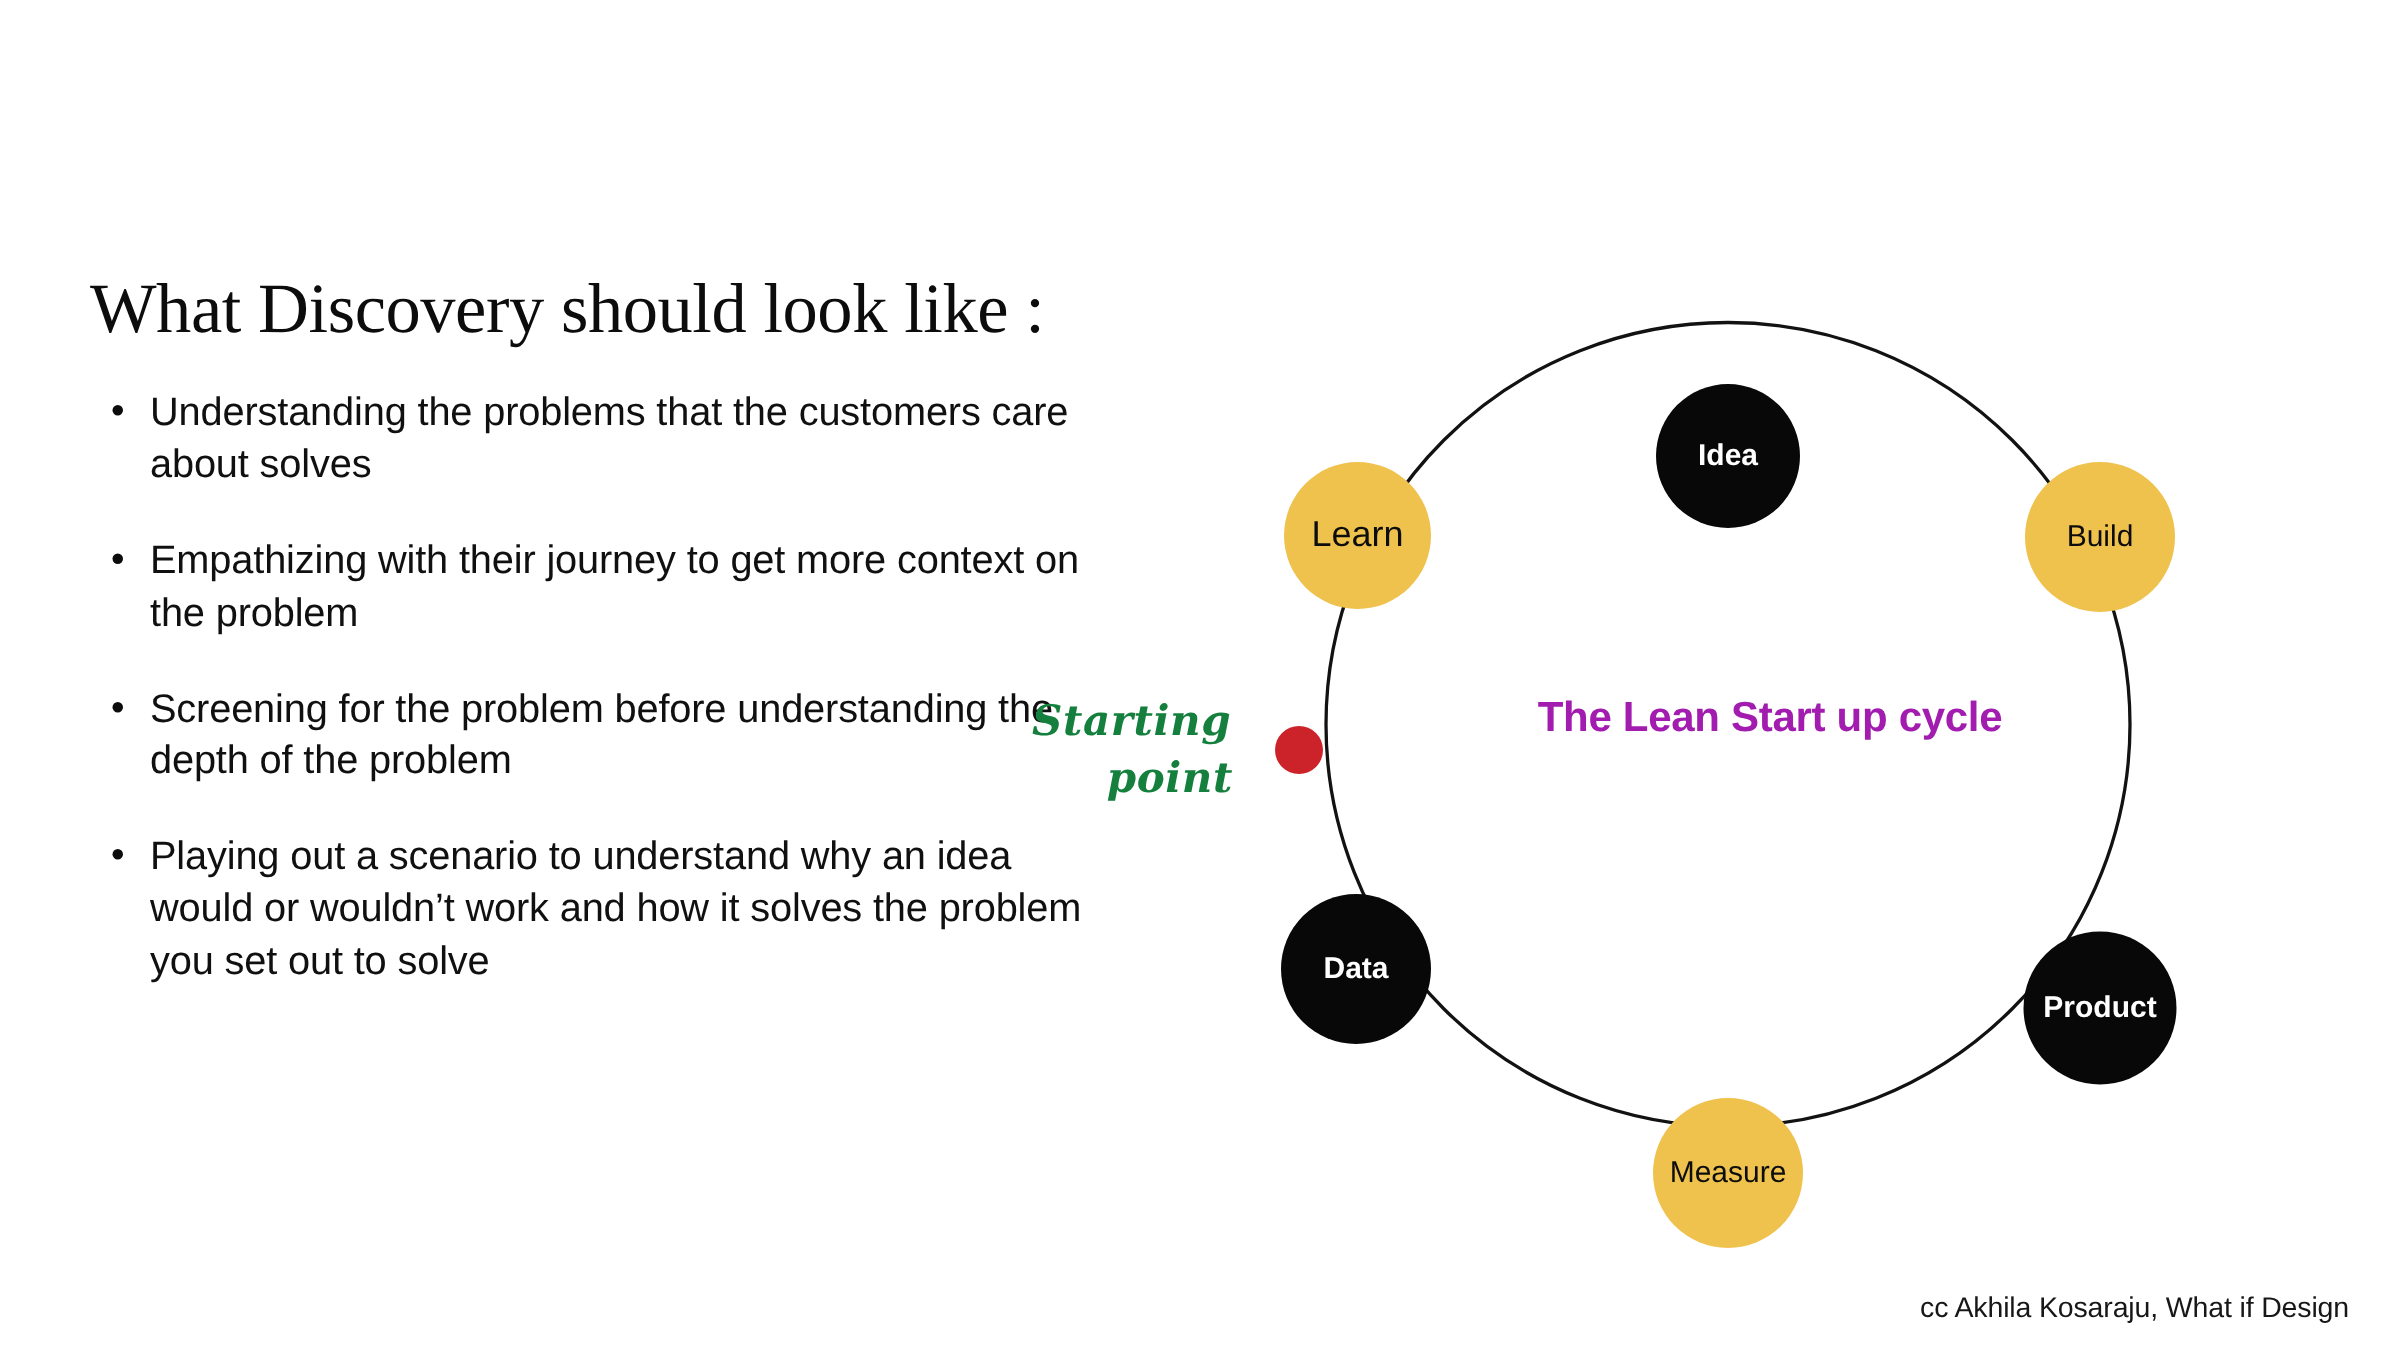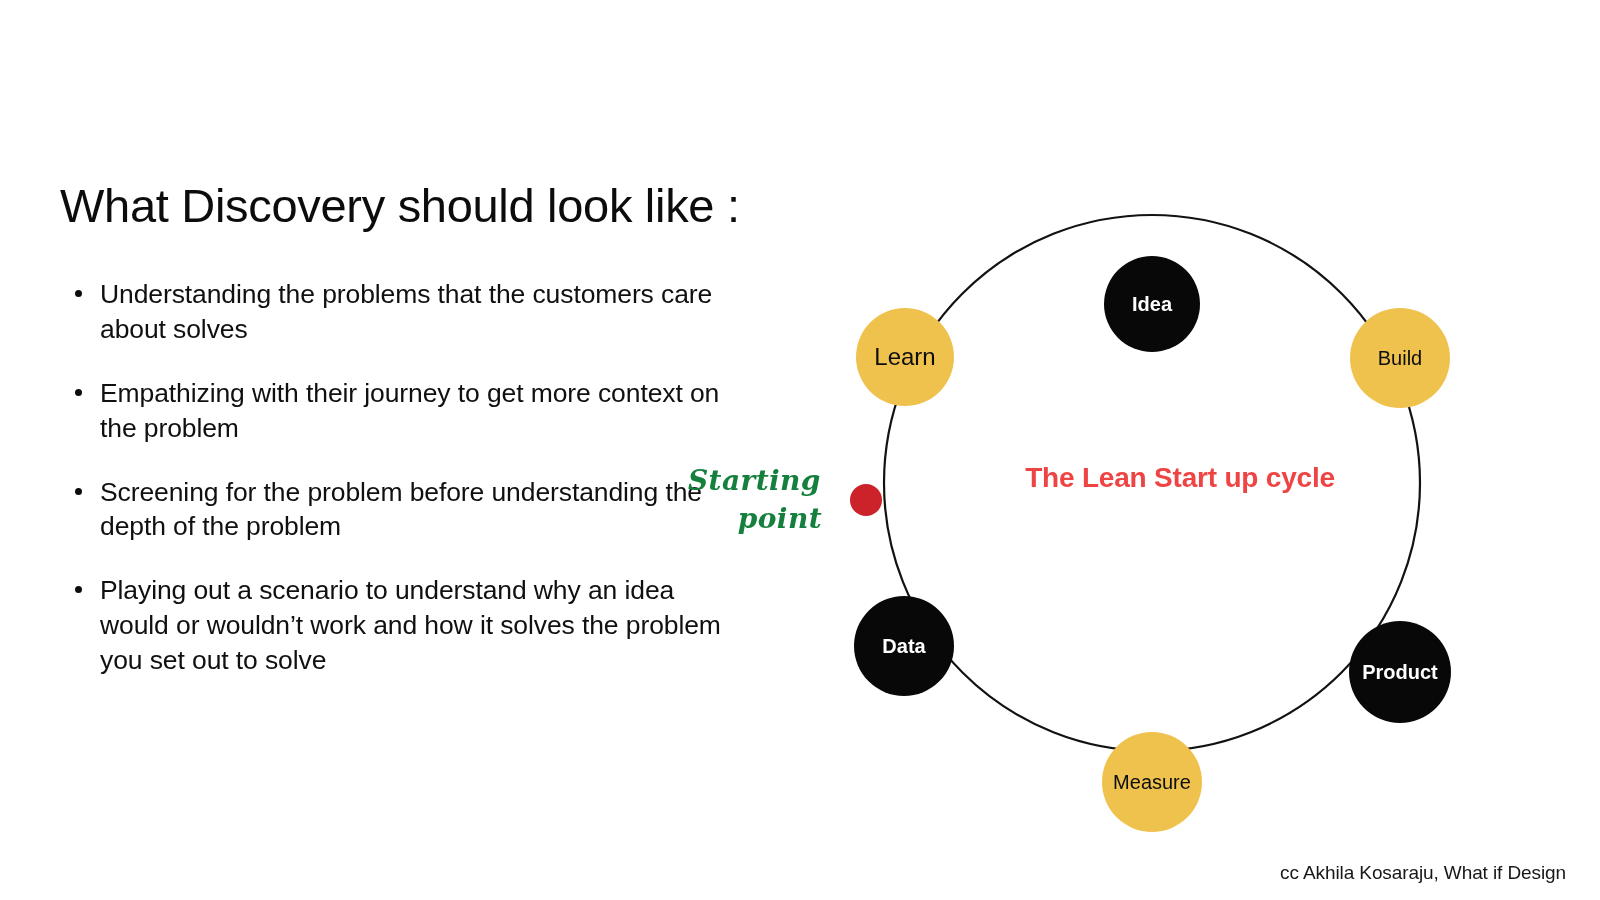--- a/index.html
+++ b/index.html
@@ -27,27 +27,27 @@
 
   
   .left-col {
     position: absolute;
     left: 58px;
     top: 180px;
     width: 720px;
   }
 
   .slide-title {
-    font-family: Liberation Sans, sans-serif;
+    font-family: Liberation Serif, serif;
     font-size: 47px;
     font-weight: 400;
     letter-spacing: -0.3px;
     line-height: 1.12;
     color: #0c0c0c;
-    margin: 0 0 44px 2px;
+    margin: 0 0 24px 2px;
     white-space: nowrap;
   }
 
   ul.bullets {
     list-style: none;
     margin: 0;
     padding: 0;
   }
 
   ul.bullets li {
@@ -123,21 +123,21 @@
   .center-label {
     position: absolute;
     left: 0;
     top: 352px;
     width: 700px;
     text-align: center;
     font-family: "Liberation Sans", sans-serif;
     font-size: 28px;
     font-weight: 700;
     letter-spacing: -0.2px;
-    color: #ef4444;
+    color: #a21caf;
   }
 
   .start-dot {
     position: absolute;
     width: 32px;
     height: 32px;
     border-radius: 50%;
     background: #cc2229;
   }
 

